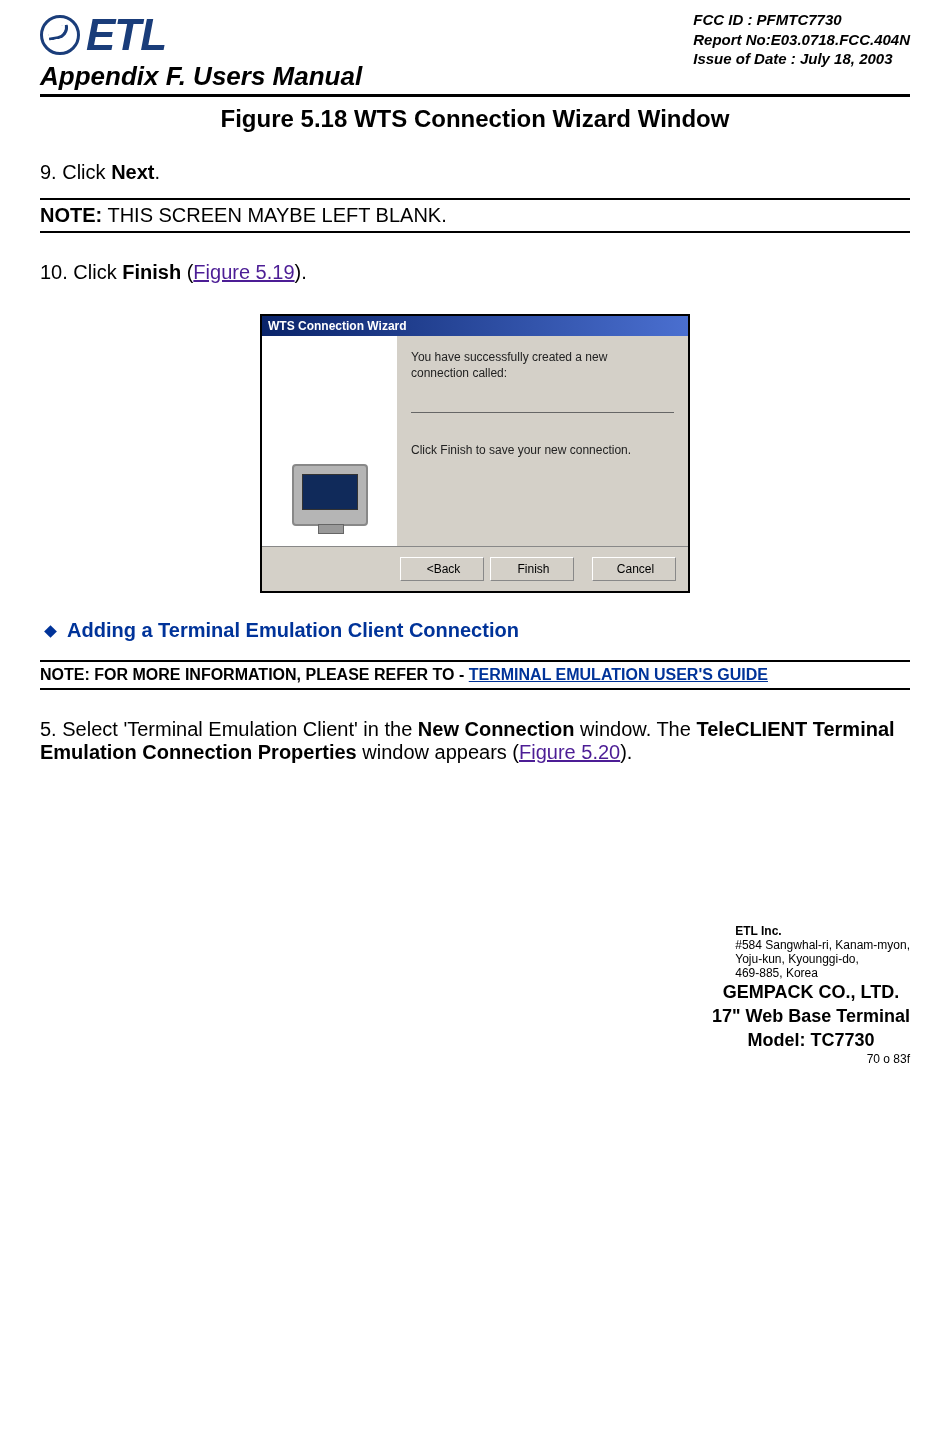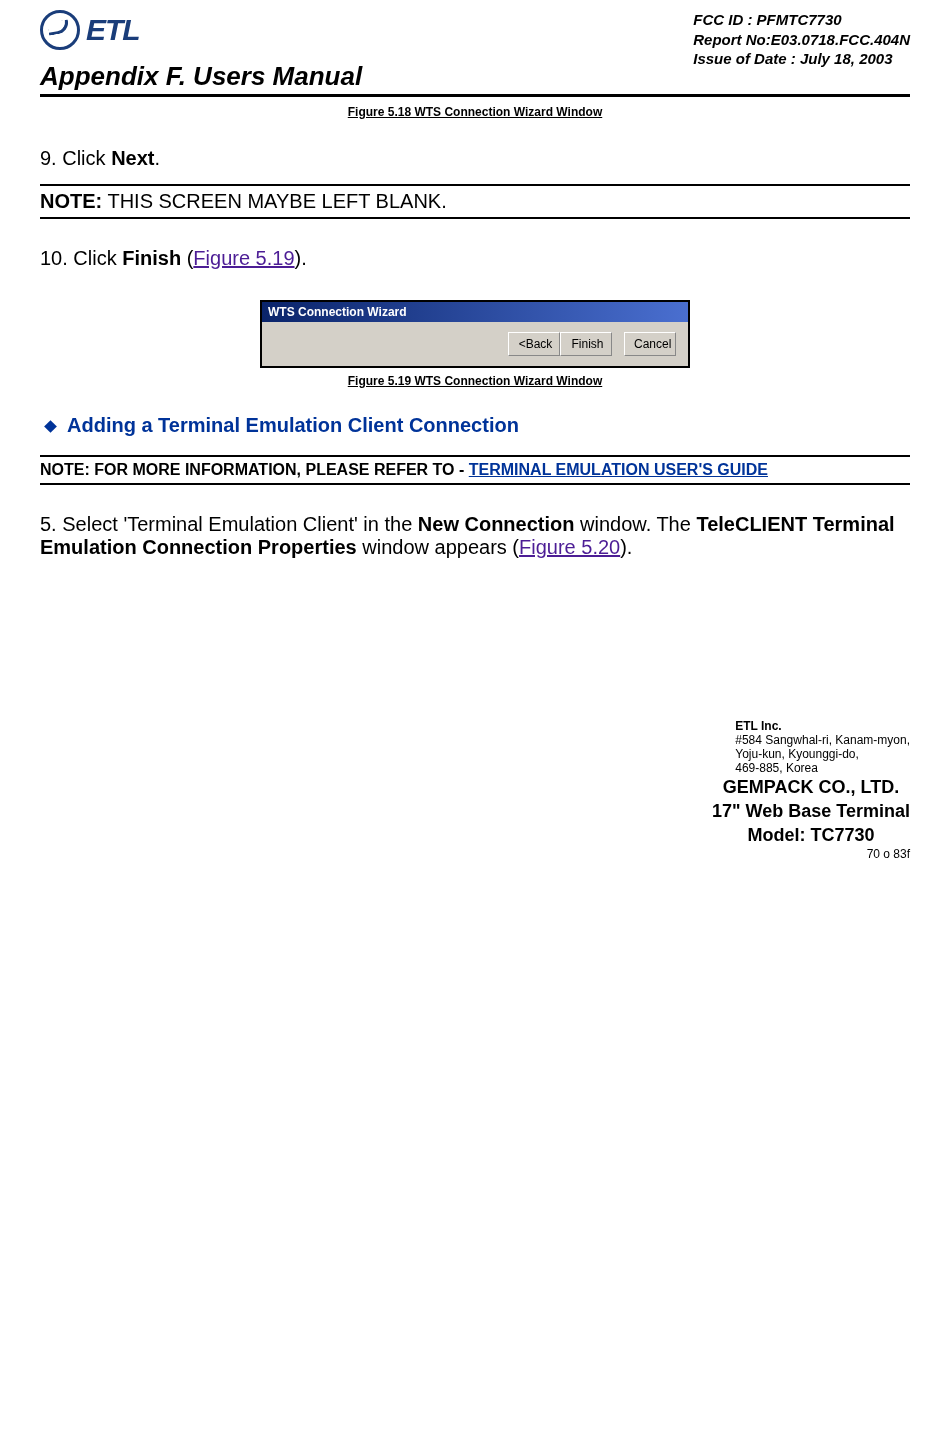--- a/index.html
+++ b/index.html
@@ -14,21 +14,21 @@
     padding: 10px 40px 10px 40px;
   }
   .header-row {
     display: flex;
     justify-content: space-between;
     align-items: flex-start;
   }
   .logo {
     display: flex;
     align-items: center;
-    font-size: 30px;
+    font-size: 44px;
     font-weight: bold;
     font-style: italic;
     color: #1a3d7a;
     letter-spacing: -1px;
   }
   .logo-mark {
     width: 34px;
     height: 34px;
     border: 3px solid #1a3d7a;
     border-radius: 50%;
@@ -63,23 +63,22 @@
     margin-top: -8px;
   }
   .hr {
     border: none;
     border-top: 3px solid #000;
     margin: 2px 0 8px 0;
   }
   .fig-caption {
     text-align: center;
     font-weight: bold;
-    font-size: 12px;
+    font-size: 24px;
     margin: 6px 0 28px 0;
-    text-decoration: underline;
   }
   .body-text {
     font-size: 20px;
     margin: 14px 0;
   }
   .note-row {
     font-size: 20px;
     margin-top: 22px;
   }
   .hr-thin {
@@ -156,27 +155,28 @@
     border-bottom: 1px solid #666;
     margin-top: 32px;
     margin-bottom: 30px;
   }
   .wizard-buttons {
     background: #d4d0c8;
     padding: 10px 12px;
     text-align: right;
   }
   .wizard-buttons button {
-    width: 52px;
+    width: 84px;
     height: 24px;
     font-size: 12px;
     background: #d4d0c8;
     border: 1px solid #888;
     border-top-color: #fff;
     border-left-color: #fff;
+    margin-left: 6px;
     padding-left: 9px;
   }
   .wizard-buttons .gap {
     display: inline-block;
     width: 12px;
   }
   .sec-heading {
     color: #003399;
     font-weight: bold;
     font-size: 20px;
@@ -252,27 +252,38 @@
   </div>
   <hr class="hr-thin">
 
   <div class="body-text" style="margin-top:28px">
     <span>10. Click </span><b>Finish</b><span> (</span><span class="link">Figure 5.19</span><span>).</span>
   </div>
 
   <div class="wizard-wrap">
     <div class="wizard">
       <div class="wizard-title">WTS Connection Wizard</div>
+      <div class="wizard-body">
+        <div class="wizard-left">
+          <div class="monitor"></div>
+        </div>
+        <div class="wizard-right">
+          <div class="wizard-right-line1">You have successfully created a new</div>
+          <div>connection called:</div>
+          <div class="wizard-input-line"></div>
+          <div>Click Finish to save your new connection.</div>
+          <div style="height:50px"></div>
+        </div>
+      </div>
       <div class="wizard-buttons">
         <button>&lt;Back</button><button>Finish</button><span class="gap"></span><button>Cancel</button>
       </div>
     </div>
   </div>
 
-  <div class="fig-caption" style="margin-bottom:10px">Figure 5.19    WTS Connection Wizard Window</div>
 
   <div class="sec-heading">
     <span class="diamond"></span><span>Adding a Terminal Emulation Client Connection</span>
   </div>
 
   <hr class="hr-thin">
   <div class="note2">
     <span class="black">NOTE:  </span><span class="black">FOR MORE INFORMATION, PLEASE REFER TO - </span><a>TERMINAL EMULATION USER'S GUIDE</a>
   </div>
   <hr class="hr-thin">

